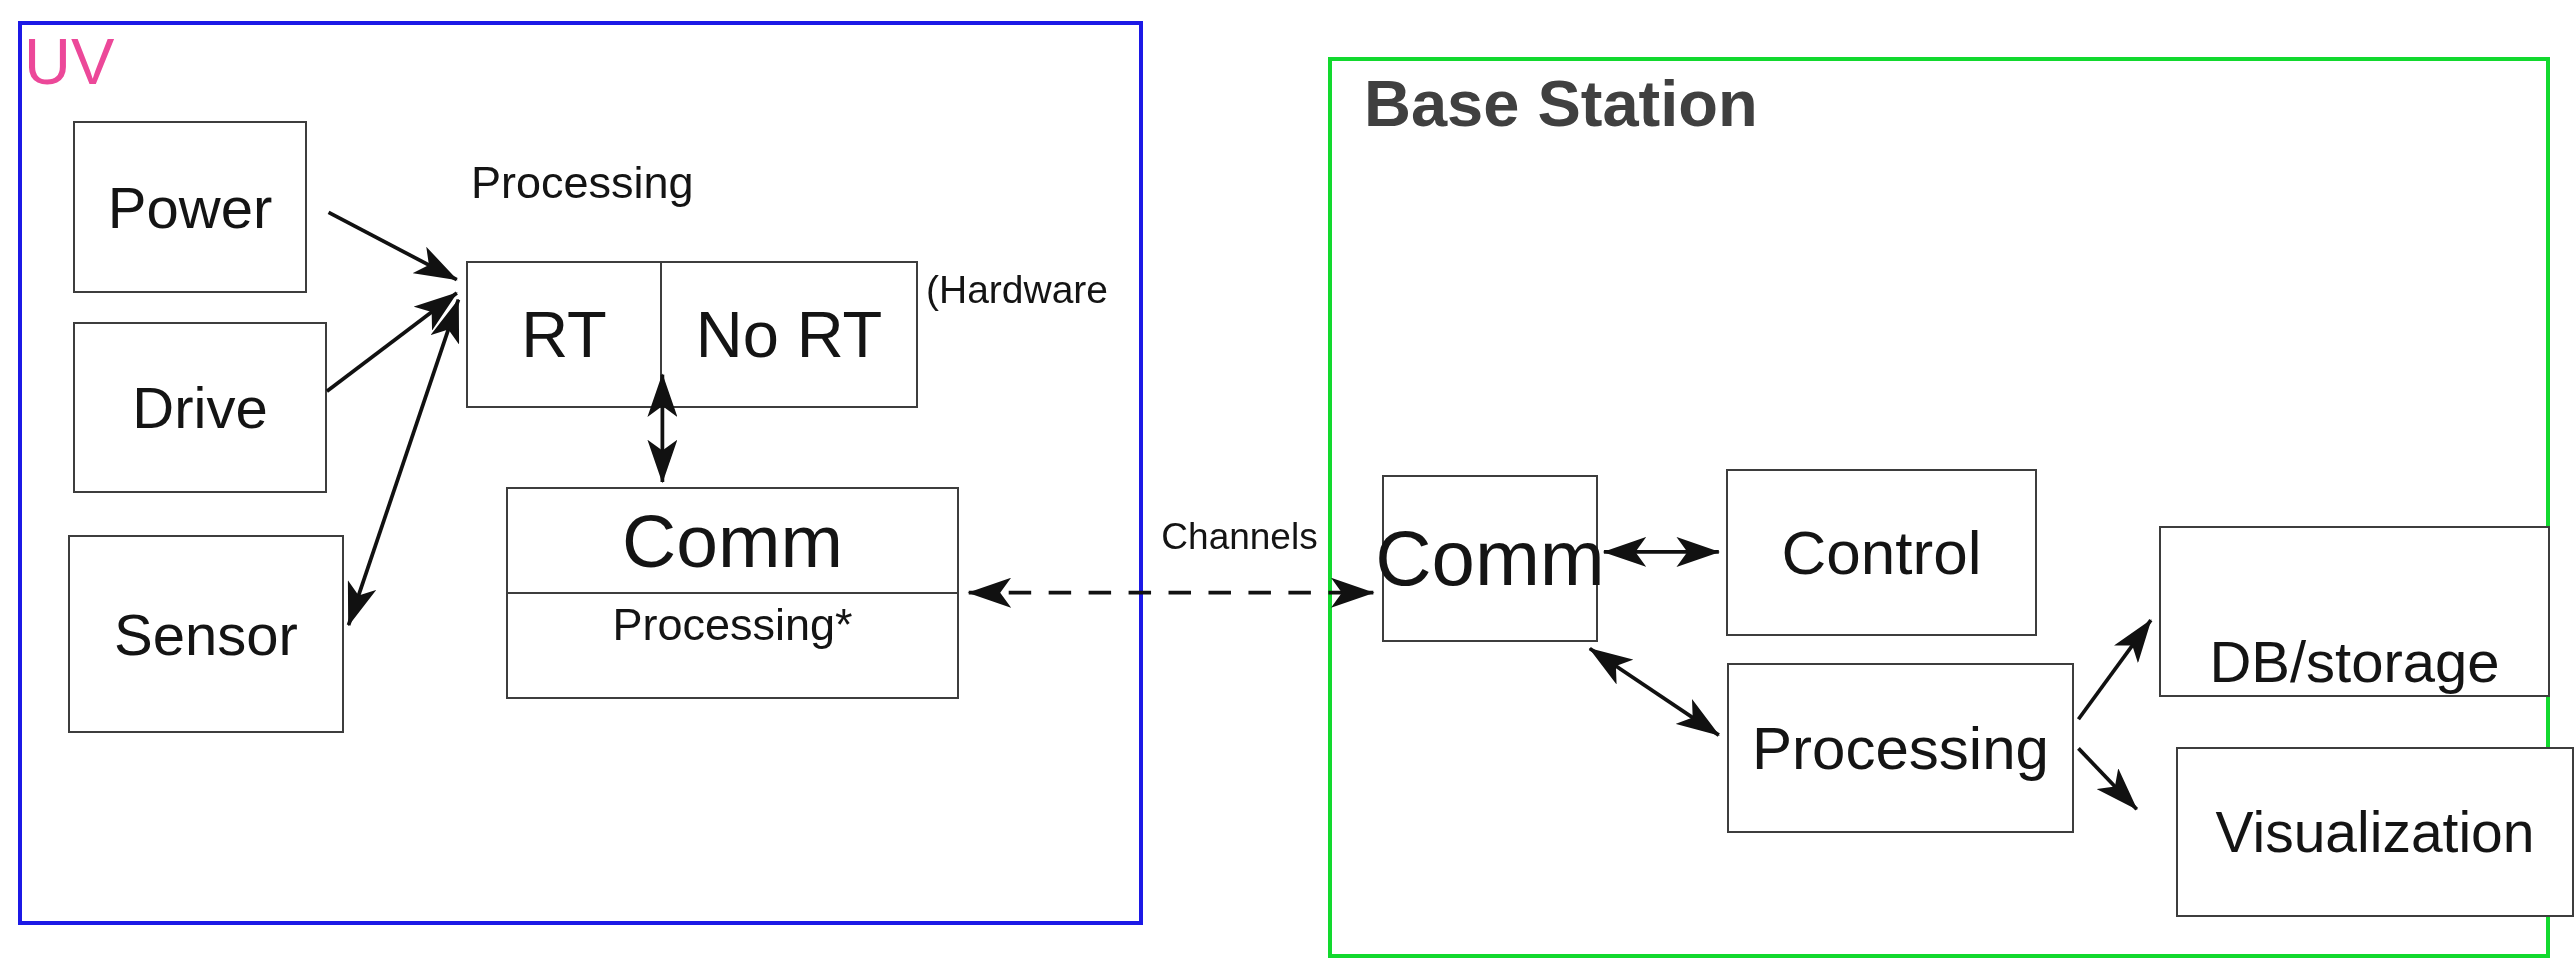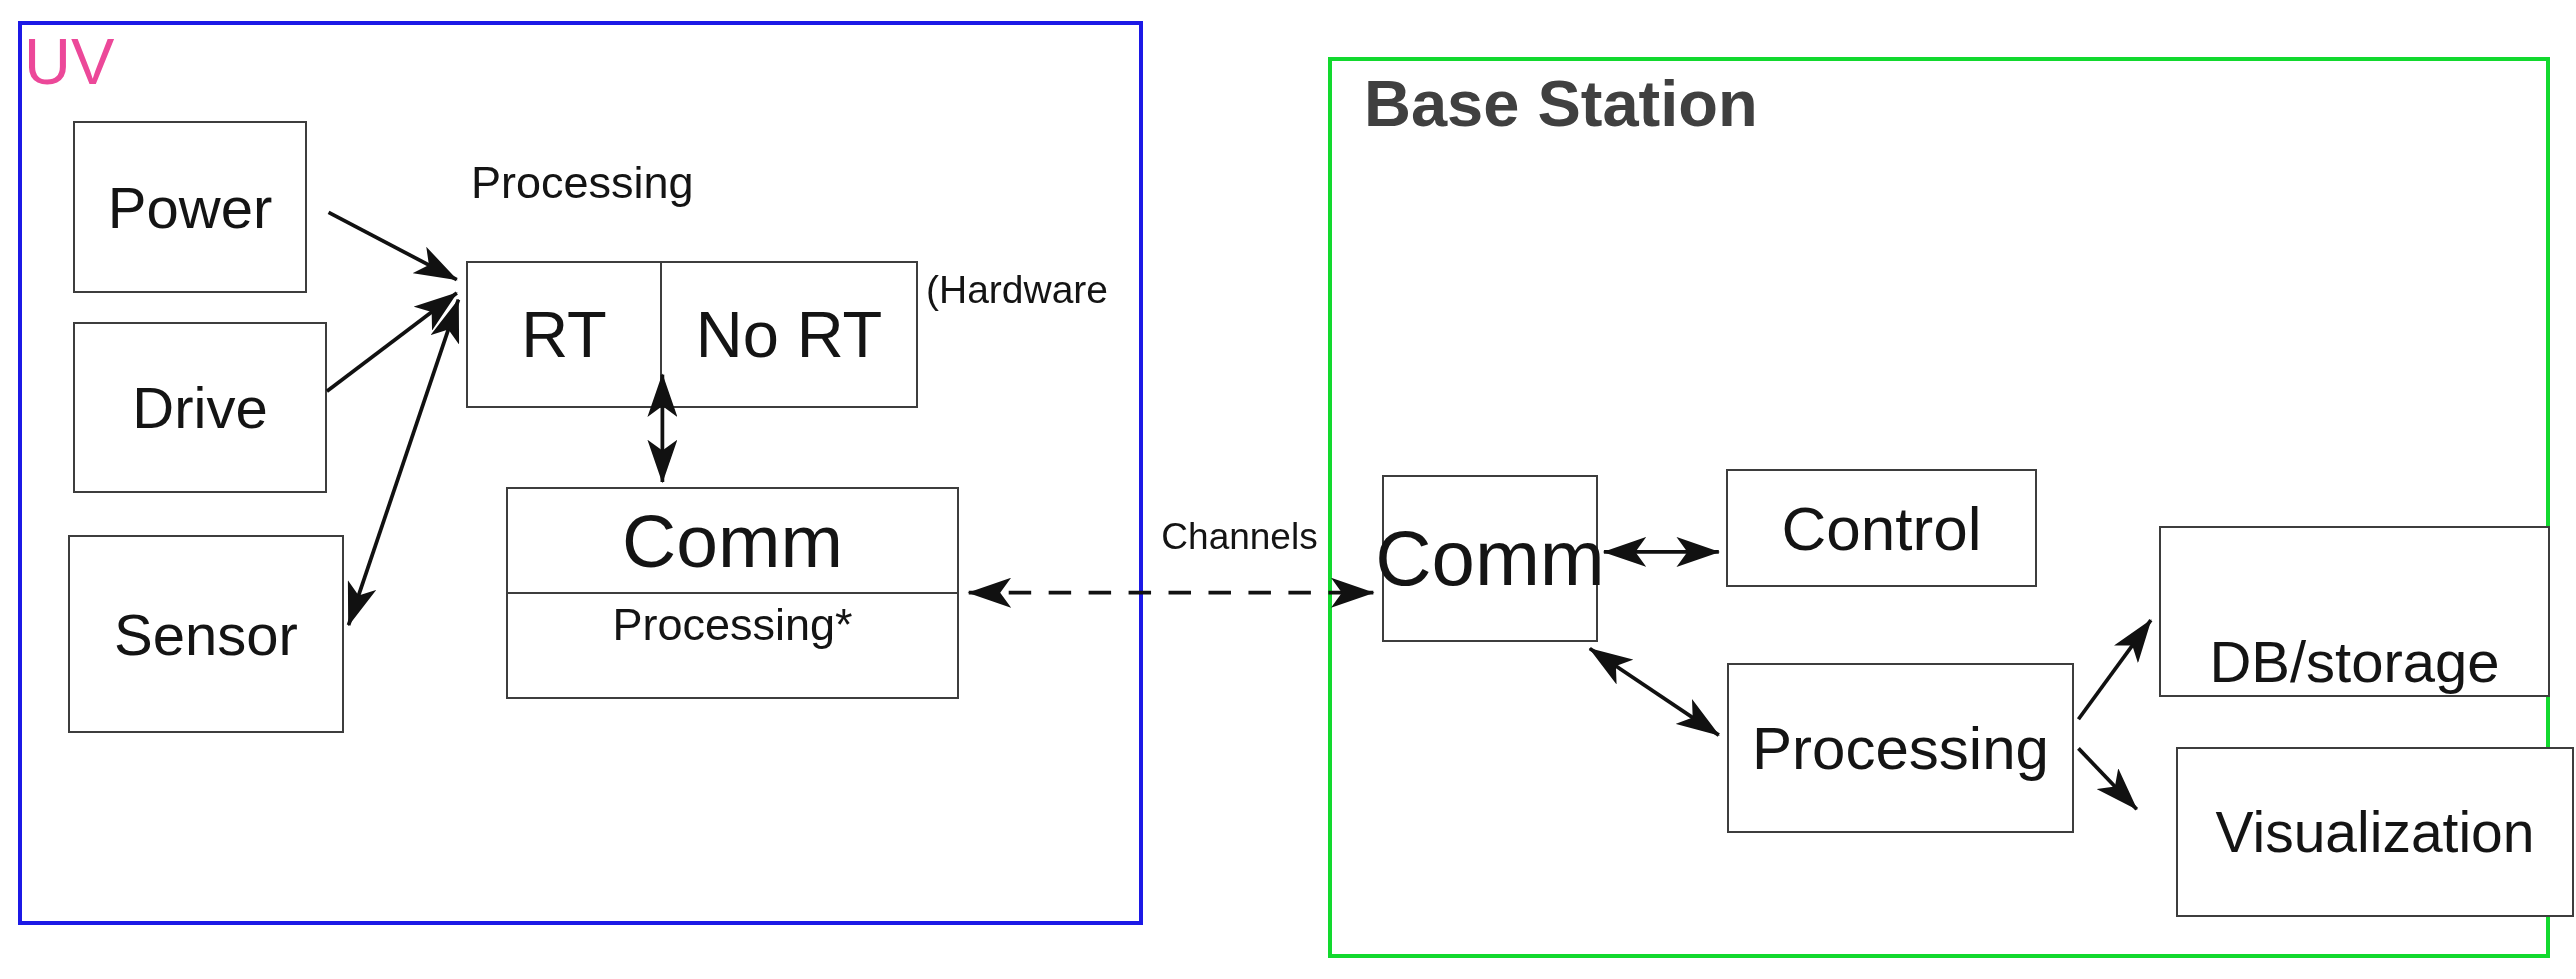--- a/index.html
+++ b/index.html
@@ -34,21 +34,21 @@
   .nort-cell{flex:1 1 auto;display:flex;align-items:center;justify-content:center;font-size:65px;border-left:2.5px solid #3d3d3d;}
   .hw-note{position:absolute;left:926px;top:265px;width:242px;font-size:39px;line-height:49px;z-index:2;}
 
   .uv-comm{left:506px;top:487px;width:453px;height:212px;display:flex;flex-direction:column;align-items:stretch;padding:0;}
   .uv-comm-title{flex:0 0 103px;display:flex;align-items:center;justify-content:center;font-size:75px;}
   .uv-comm-sub{flex:1 1 auto;border-top:2.5px solid #3d3d3d;display:flex;align-items:flex-start;justify-content:center;font-size:45px;padding-top:5px;}
 
   .channels{position:absolute;left:1148px;top:516px;width:183px;text-align:center;font-size:37px;z-index:2;}
 
   .bs-comm{left:1382px;top:475px;width:216px;height:167px;font-size:78px;}
-  .control{left:1726px;top:469px;width:311px;height:118px;font-size:62px;}
+  .control{left:1726px;top:469px;width:311px;height:167px;font-size:62px;}
   .bs-proc{left:1727px;top:663px;width:347px;height:170px;font-size:60px;}
   .db-storage{left:2159px;top:526px;width:391px;height:171px;font-size:58px;align-items:flex-end;}
   .visualization{left:2144px;top:747px;width:398px;height:170px;font-size:57px;margin-left:32px;}
 
   .arrow-layer{position:absolute;left:0;top:0;width:2576px;height:979px;z-index:5;pointer-events:none;}
   .arrow-layer line{stroke:#111111;stroke-width:4.5;}
   .dashed{stroke-dasharray:27 21;}
 </style>
 </head>
 <body>

